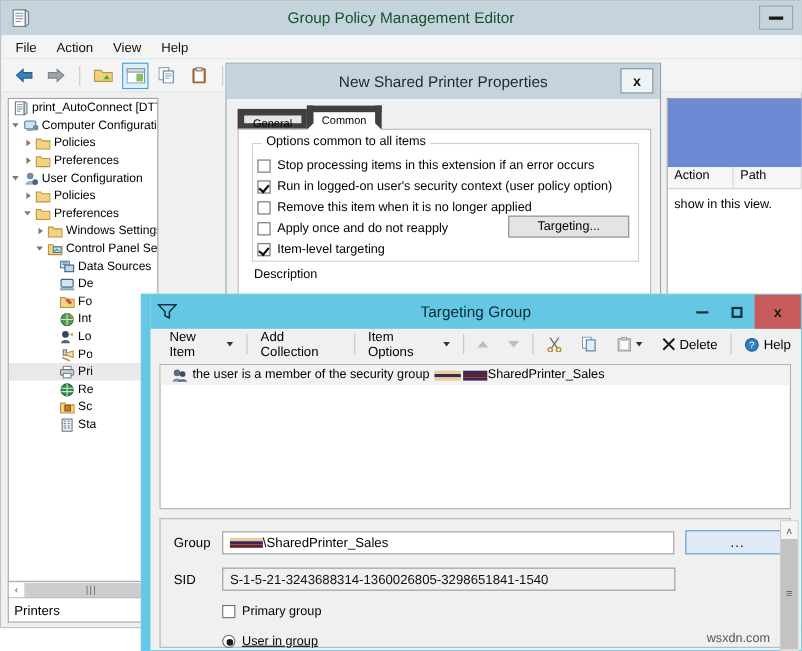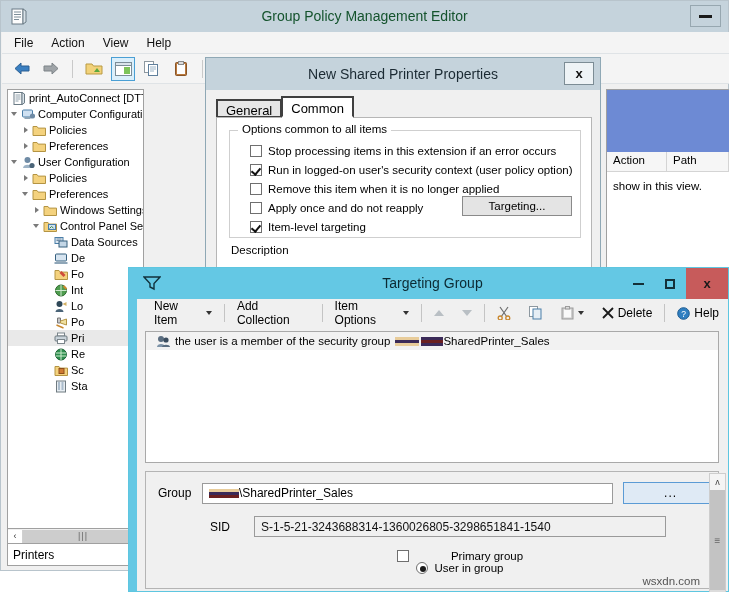--- a/index.html
+++ b/index.html
@@ -122,39 +122,39 @@
     font-size: 14px; color:#1b2a33;
   }
   .nspp-close {
     position:absolute; right:6px; top:4px; width:30px; height:23px;
     border:1px solid #7c8c95; background:#eef3f6;
     display:flex; align-items:center; justify-content:center;
     font-size:13px; font-weight:bold; color:#111;
   }
   .tabstrip { position:absolute; left:10px; top:38px; display:flex; align-items:flex-end; }
   .tab {
-    border:2px solid #404040; background:#e6e6e6; padding:2px 8px 3px;
-    font-size:13px; margin-right:-1px; height:19px;
+    border:6px solid #404040; background:#e6e6e6; padding:2px 8px 3px;
+    font-size:10px; margin-right:-1px; height:19px;
   }
   .tab.active {
     background:#ffffff; border-bottom-color:#ffffff; height:22px; padding-top:3px;
     position:relative; z-index:2;
   }
   .tabpanel {
     position:absolute; left:10px; top:59px; width: 376px; height: 152px;
     background:#ffffff; border:1px solid #b6b6b6;
   }
   .groupbox {
     position:absolute; left:12px; top:12px; width: 352px; height: 108px;
     border:1px solid #cfcfcf;
   }
   .groupbox > .gb-title {
     position:absolute; left:8px; top:-8px; background:#fff; padding:0 4px; font-size:11.5px;
   }
-  .cbrow { display:flex; align-items:center; margin: 0 0 0 20px; height:19px; font-size:11.5px; }
+  .cbrow { display:flex; align-items:center; margin: 0 0 0 4px; height:19px; font-size:11.5px; }
   .cbox {
     width:12px; height:12px; border:1px solid #6f6f6f; background:#fff;
     margin-right:6px; position:relative; flex:0 0 12px;
   }
   .cbox.checked::after {
     content:""; position:absolute; left:2px; top:1px; width:4px; height:7px;
     border:solid #111; border-width:0 2px 2px 0; transform: rotate(40deg);
   }
   .targeting-btn {
     position:absolute; right:8px; bottom:21px; width: 110px; height: 20px;
@@ -198,21 +198,21 @@
   .te-item { display:flex; align-items:center; height:18px; padding-left:10px; background:#f2f2f2; font-size:11.5px; }
   .redact { display:inline-block; height:9px; vertical-align:middle; }
   .redact .r1 { display:block; height:3px; background:#e8cc9a; }
   .redact .r2 { display:block; height:3px; background:#3b2a58; }
   .redact .r3 { display:block; height:3px; background:#6a2020; }
 
   .te-detail {
     position:absolute; left:8px; top:172px; right:9px; bottom:2px;
     background:#f0f0f0; border:1px solid #b4b4b4;
   }
-  .fld-row { display:flex; align-items:center; margin: 10px 0 0 12px; justify-content: center; }
+  .fld-row { display:flex; align-items:center; margin: 10px 0 0 12px; }
   .fld-label { width: 44px; font-size:12px; }
   .fld-input {
     height: 21px; background:#fff; border:1px solid #9a9a9a;
     display:flex; align-items:center; padding-left:6px; font-size:12px;
   }
   .fld-input.ro { background:#f0f0f0; color:#111; }
   .dots-btn {
     margin-left:10px; width:95px; height:22px; border:1px solid #5b9bd5;
     background:#dfeaf5; display:flex; align-items:center; justify-content:center;
     font-size:12px; letter-spacing:1px;
@@ -647,26 +647,26 @@
           <div class="dots-btn">...</div>
         </div>
 
         <div class="fld-row" style="margin-top:12px;">
           <div class="fld-label">SID</div>
           <div class="fld-input ro" style="width:412px;">
             <span>S-1-5-21-3243688314-1360026805-3298651841-1540</span>
           </div>
         </div>
 
-        <div class="fld-row" style="margin-top:13px;margin-left:56px;gap:36px;">
+        <div class="fld-row" style="margin-top:13px;margin-left:56px;">
           <span class="cbox"></span>
           <span>Primary group</span>
         </div>
 
-        <div class="fld-row" style="margin-top:0;margin-left:56px;">
+        <div class="fld-row" style="margin-top:15px;margin-left:56px;text-decoration:underline;">
           <span class="radio on"></span>
           <span>User in group</span>
         </div>
       </div>
 
       <div class="te-vscroll">
         <div class="up">ʌ</div>
         <div class="track">
           <div class="thumb">≡</div>
         </div>

